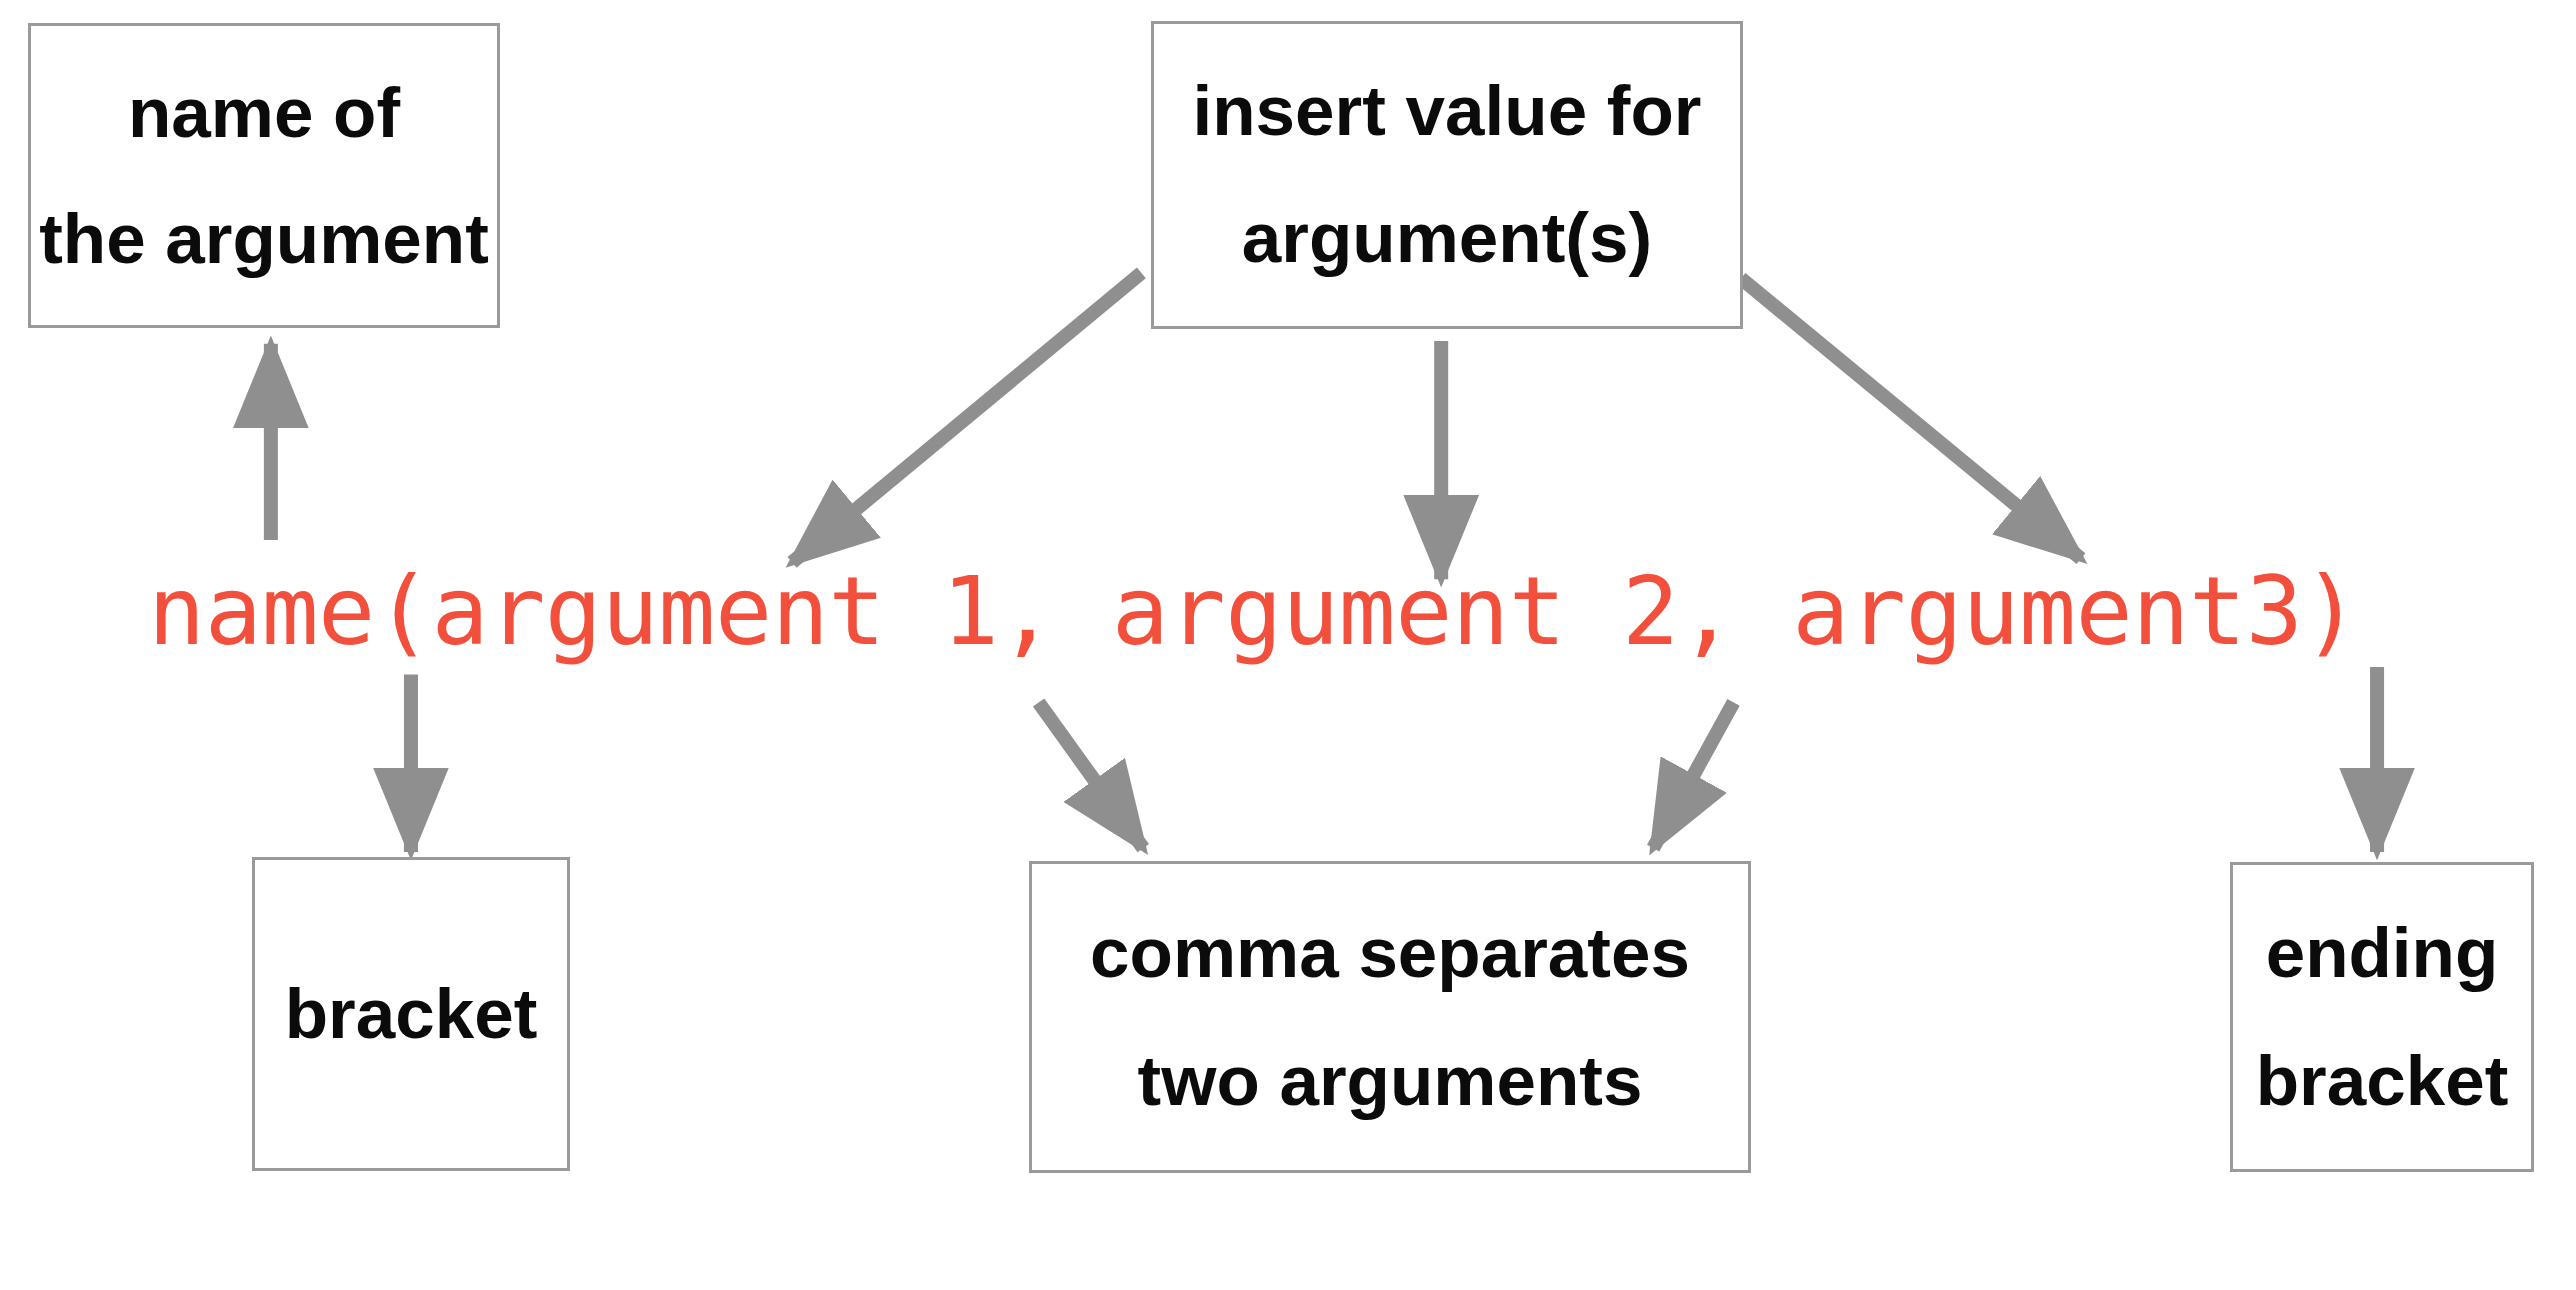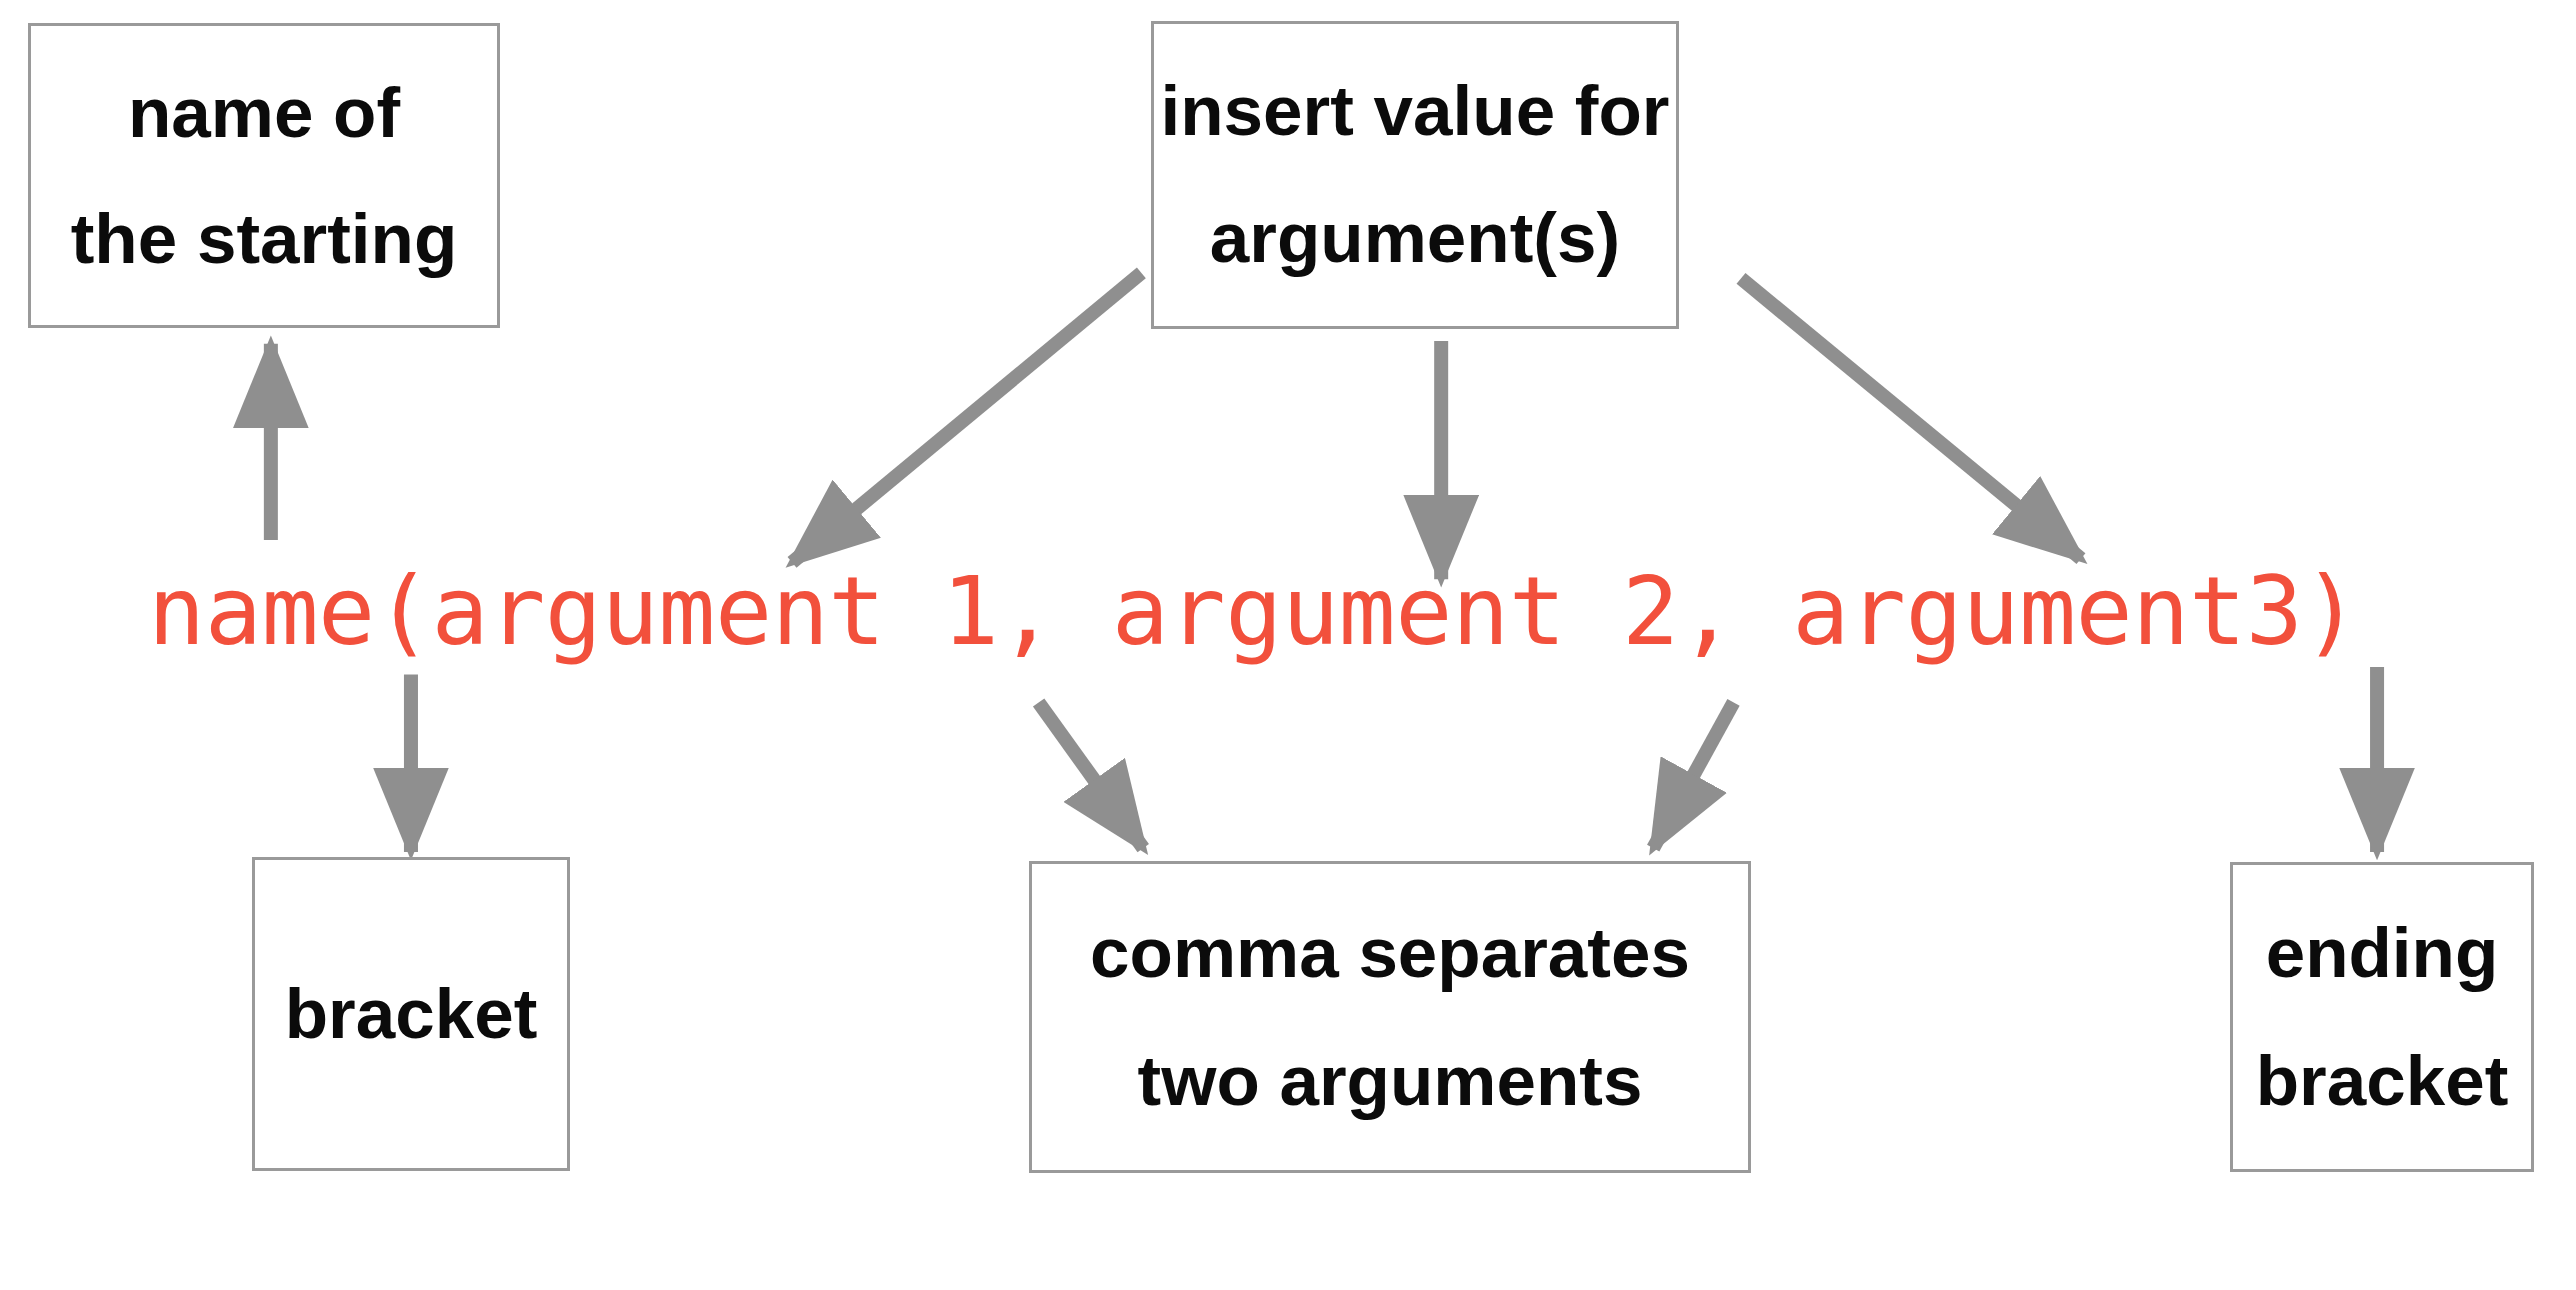--- a/index.html
+++ b/index.html
@@ -29,21 +29,21 @@
     align-items: center;
     text-align: center;
     color: var(--text-black);
     font-weight: 700;
     font-size: 71px;
     line-height: 1.1;
     white-space: nowrap;
     z-index: 2;
   }
   .box-name-function    { left: 28px;   top: 23.4px;  width: 472px; height: 305px; }
-  .box-insert-value     { left: 1151px; top: 20.5px;  width: 528px; height: 308px; }
+  .box-insert-value     { left: 1151px; top: 20.5px;  width: 592px; height: 308px; }
   .box-starting-bracket { left: 252px;  top: 857px; width: 318px; height: 314px; }
   .box-comma-separates  { left: 1029px; top: 861px; width: 722px; height: 312px; }
   .box-ending-bracket   { left: 2230px; top: 862px; width: 304px; height: 310px; }
   .code-line {
     position: absolute;
     left: 148px;
     top: 562px;
     font-family: "DejaVu Sans Mono", monospace;
     font-size: 95px;
     line-height: 1.05;
@@ -81,21 +81,21 @@
     <line x1="1222" y1="292" x2="848" y2="602" marker-end="url(#ah)"></line>
     <line x1="1543" y1="365" x2="1543" y2="620" marker-end="url(#ah)"></line>
     <line x1="1864" y1="298" x2="2228" y2="598" marker-end="url(#ah)"></line>
     <line x1="1112" y1="752" x2="1224" y2="908" marker-end="url(#ah)"></line>
     <line x1="1856" y1="752" x2="1770" y2="908" marker-end="url(#ah)"></line>
     <line x1="2545" y1="714" x2="2545" y2="912" marker-end="url(#ah)"></line>
   </svg>
 
   <div class="label-box box-name-function">
     <span>name of</span>
-    <span>the starting</span>
+    <span>the argument</span>
   </div>
 
   <div class="label-box box-insert-value">
     <span>insert value for</span>
     <span>argument(s)</span>
   </div>
 
   <div class="code-line">name(argument 1, argument 2, argument3)</div>
 
   <div class="label-box box-starting-bracket">

